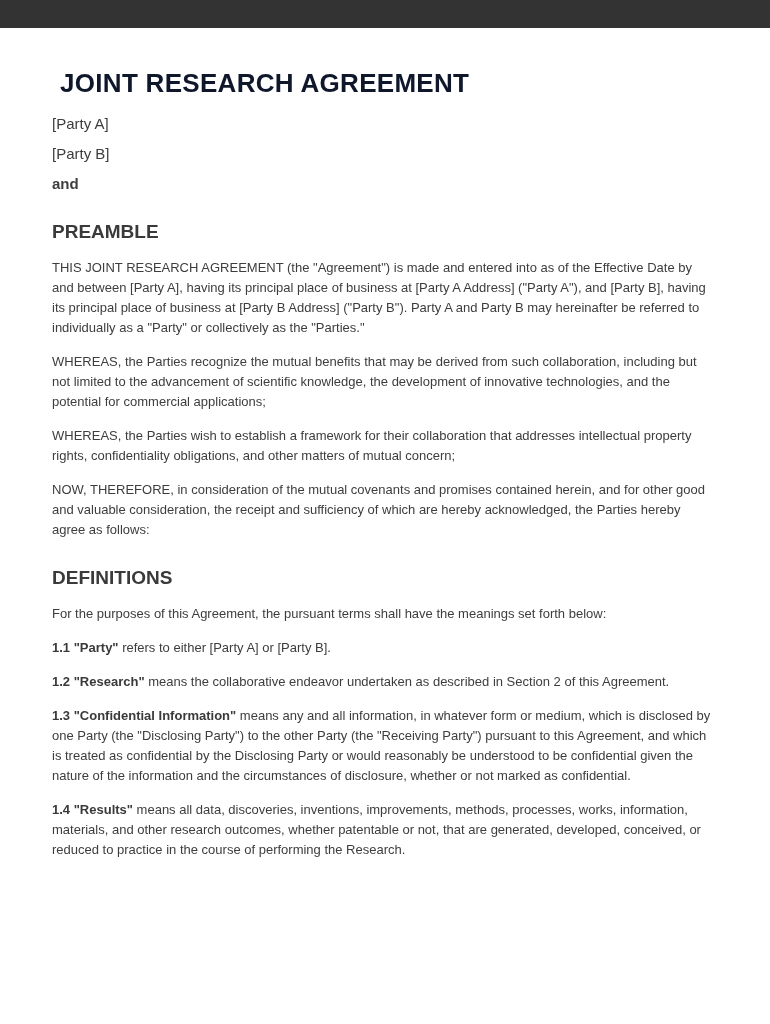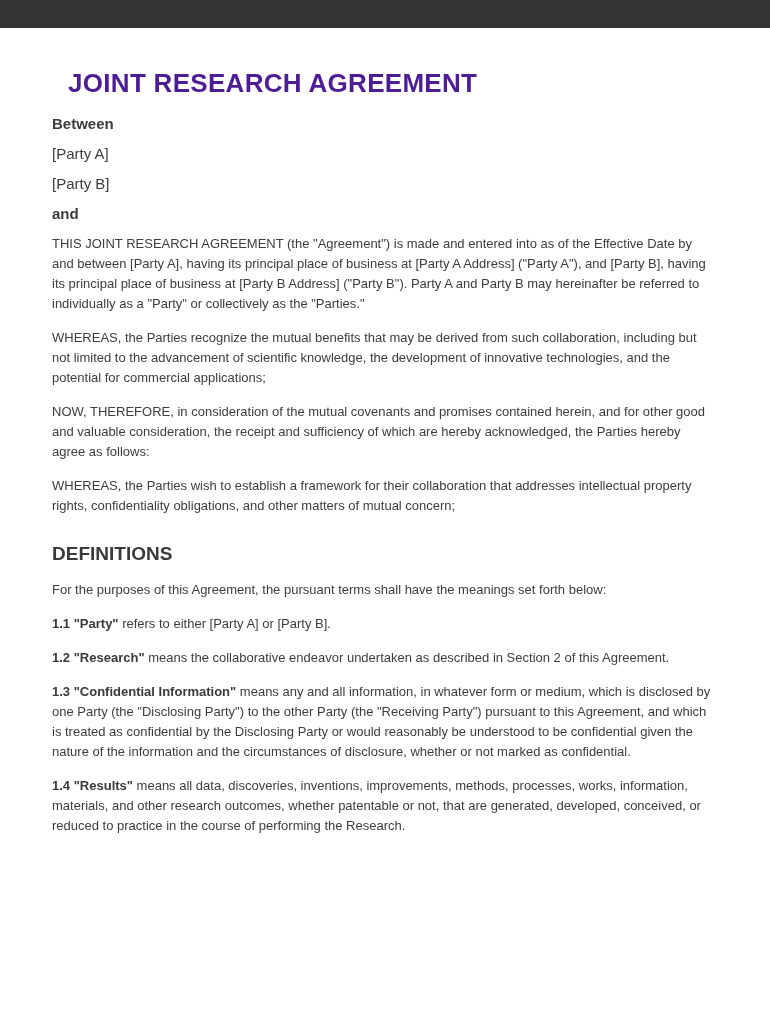--- a/index.html
+++ b/index.html
@@ -25,23 +25,23 @@
     box-sizing: border-box;
     width: 770px;
   }
   .doc {
     max-width: 660px;
   }
   h1.doc-title {
     font-size: 26px;
     line-height: 30px;
     font-weight: 700;
-    color: #4c1d95;
+    color: #0f172a;
     letter-spacing: 0.3px;
-    margin: 0 0 16px 16px;
+    margin: 0 0 16px 8px;
   }
   h2.section-heading {
     font-size: 19px;
     line-height: 24px;
     font-weight: 700;
     color: #3a3a3a;
     margin: 26px 0 14px 0;
   }
   p.party-line {
     font-size: 15px;
@@ -64,37 +64,37 @@
 </head>
 <body>
 
 <div class="topbar" style="background: rgb(51, 51, 51);"></div>
 
 <div class="page">
   <div class="doc">
 
     <h1 class="doc-title">JOINT RESEARCH AGREEMENT</h1>
 
-    <p class="party-line bold">Between</p>
 
     <p class="party-line">[Party A]</p>
 
     <p class="party-line">[Party B]</p>
 
     <p class="party-line bold">and</p>
 
+    <h2 class="section-heading">PREAMBLE</h2>
 
     <p class="body-par">THIS JOINT RESEARCH AGREEMENT (the "Agreement") is made and entered into as of the Effective Date by and between [Party A], having its principal place of business at [Party A Address] ("Party A"), and [Party B], having its principal place of business at [Party B Address] ("Party B"). Party A and Party B may hereinafter be referred to individually as a "Party" or collectively as the "Parties."</p>
 
 
     <p class="body-par">WHEREAS, the Parties recognize the mutual benefits that may be derived from such collaboration, including but not limited to the advancement of scientific knowledge, the development of innovative technologies, and the potential for commercial applications;</p>
 
+    <p class="body-par">WHEREAS, the Parties wish to establish a framework for their collaboration that addresses intellectual property rights, confidentiality obligations, and other matters of mutual concern;</p>
+
     <p class="body-par">NOW, THEREFORE, in consideration of the mutual covenants and promises contained herein, and for other good and valuable consideration, the receipt and sufficiency of which are hereby acknowledged, the Parties hereby agree as follows:</p>
-
-    <p class="body-par">WHEREAS, the Parties wish to establish a framework for their collaboration that addresses intellectual property rights, confidentiality obligations, and other matters of mutual concern;</p>
 
     <h2 class="section-heading">DEFINITIONS</h2>
 
     <p class="body-par">For the purposes of this Agreement, the pursuant terms shall have the meanings set forth below:</p>
 
     <p class="body-par"><strong>1.1 "Party"</strong><span> refers to either [Party A] or [Party B].</span></p>
 
     <p class="body-par"><strong>1.2 "Research"</strong><span> means the collaborative endeavor undertaken as described in Section 2 of this Agreement.</span></p>
 
     <p class="body-par"><strong>1.3 "Confidential Information"</strong><span> means any and all information, in whatever form or medium, which is disclosed by one Party (the "Disclosing Party") to the other Party (the "Receiving Party") pursuant to this Agreement, and which is treated as confidential by the Disclosing Party or would reasonably be understood to be confidential given the nature of the information and the circumstances of disclosure, whether or not marked as confidential.</span></p>

